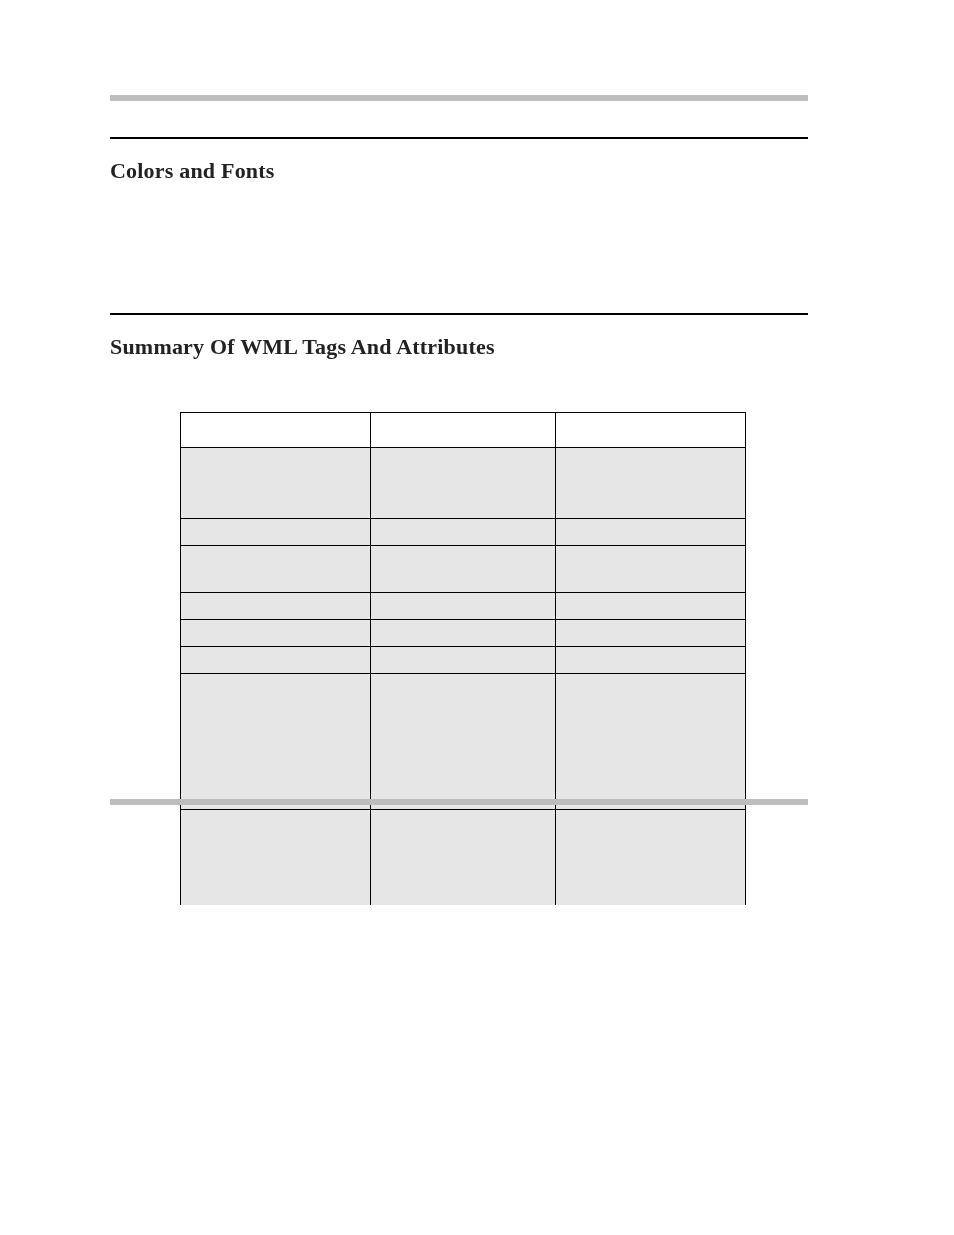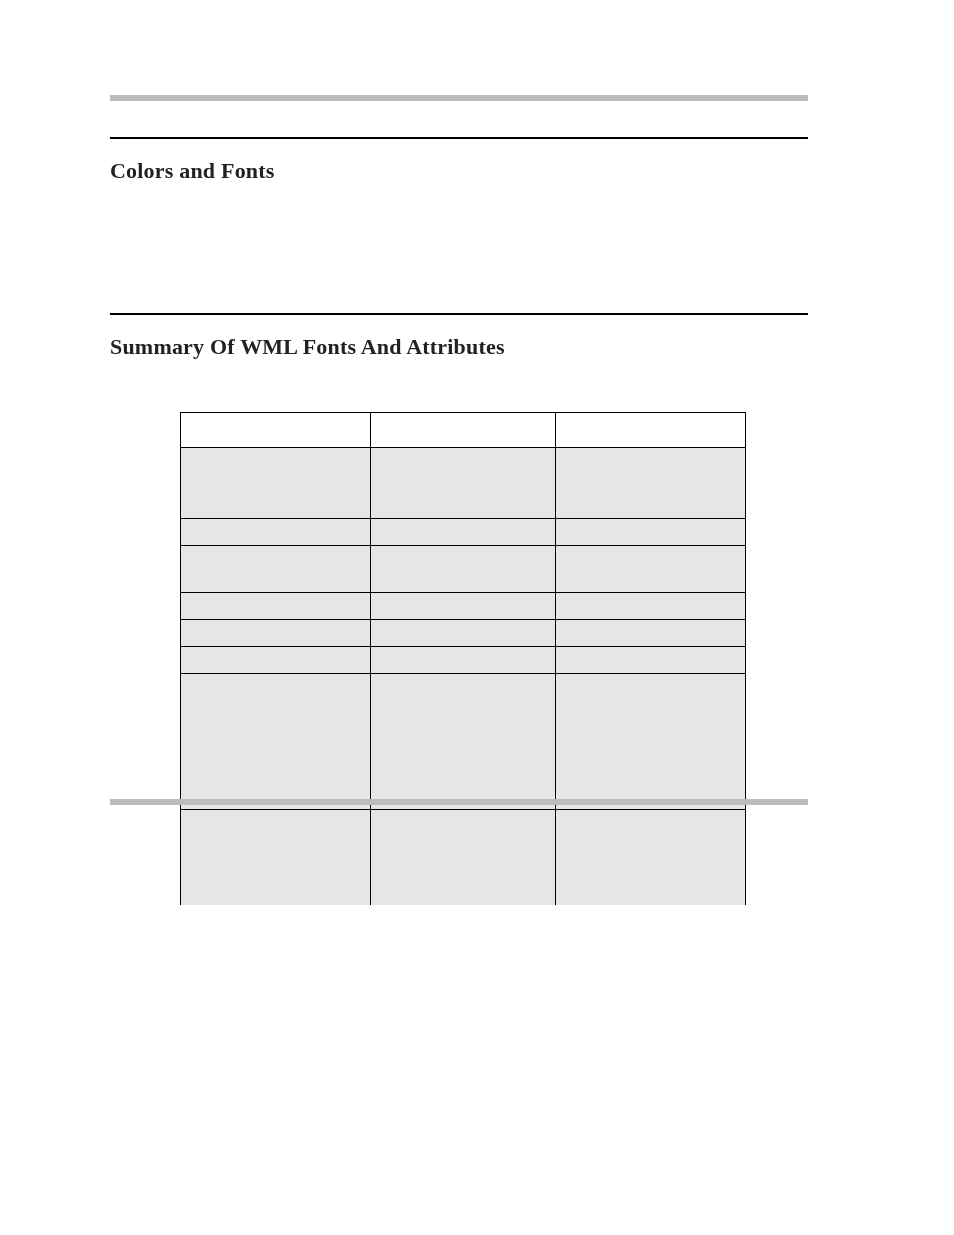--- a/index.html
+++ b/index.html
@@ -104,21 +104,21 @@
 <body>
 
 <div class="page">
 
   <div class="rule-top"></div>
 
   <div class="rule-h1"></div>
   <div class="h1">Colors and Fonts</div>
 
   <div class="rule-h2"></div>
-  <div class="h2">Summary Of WML Fonts And Attributes</div>
+  <div class="h2">Summary Of WML Tags And Attributes</div>
 
   <div class="table-wrap">
     <table class="wml">
       <colgroup>
         <col class="c1">
           <col class="c2">
           <col class="c3">
       </colgroup>
       <thead>
         <tr>

